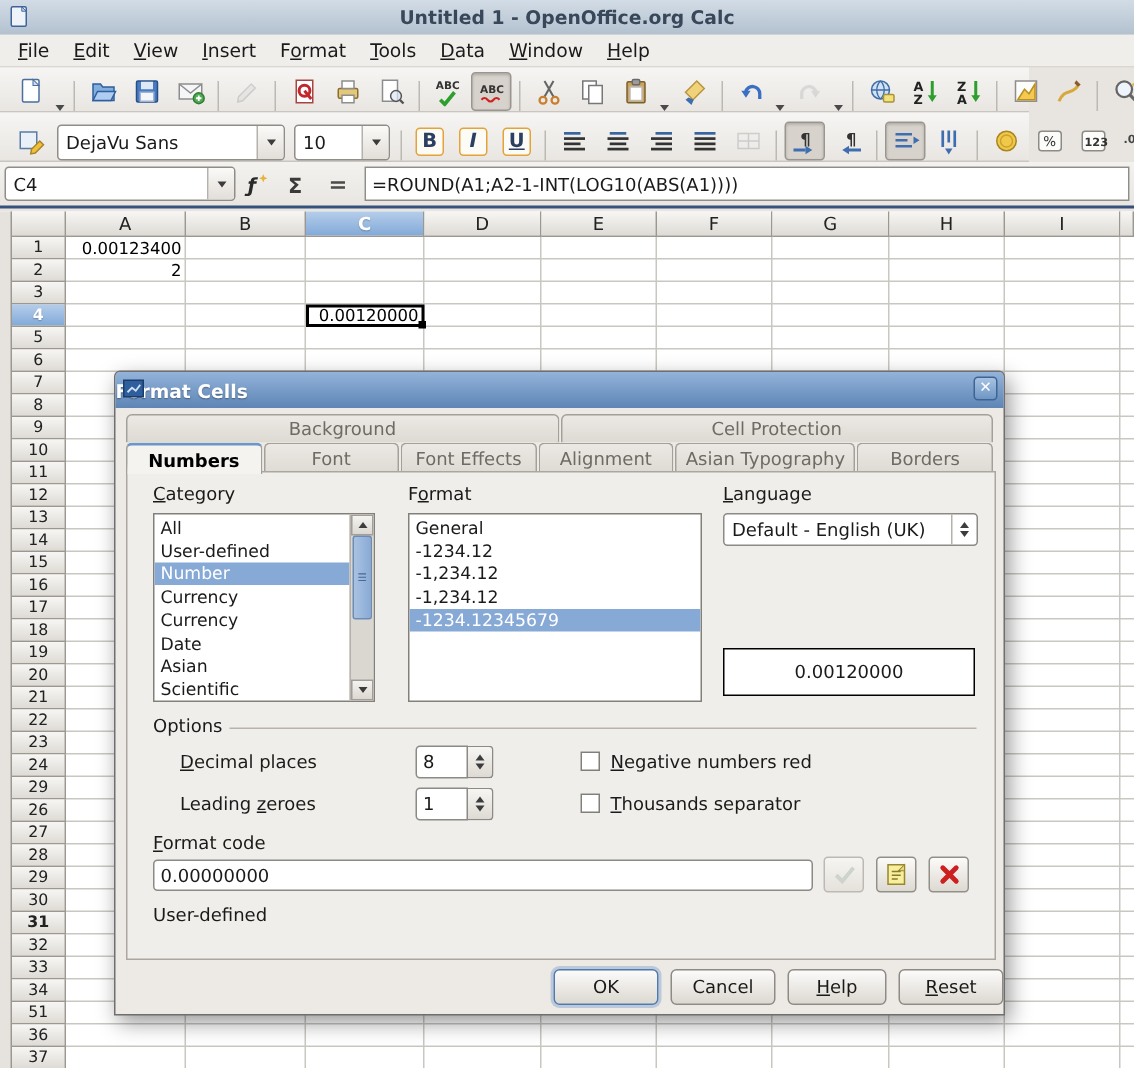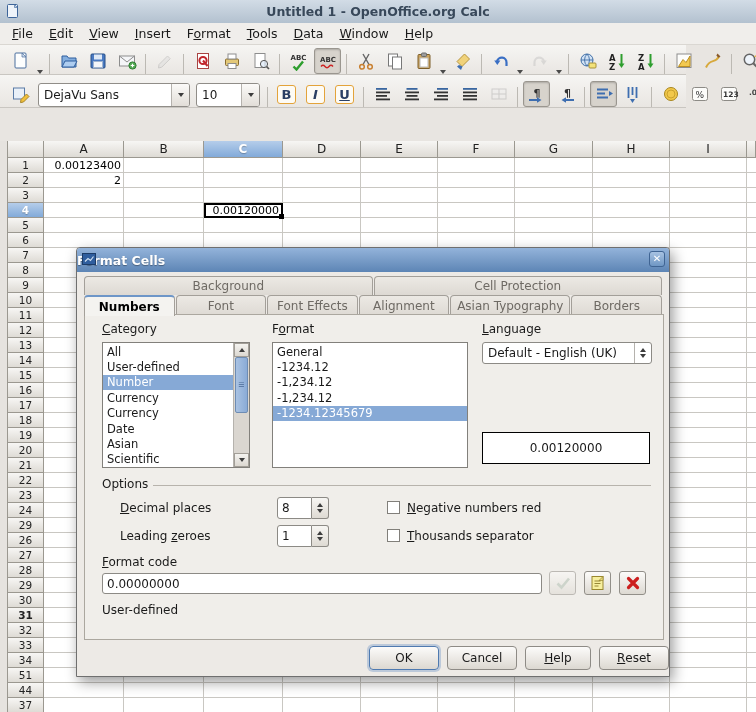--- a/index.html
+++ b/index.html
@@ -502,20 +502,45 @@
         <span>
           <svg class="ticon" viewBox="0 0 20 20" width="20" height="20">
             <text x="1" y="11" font-size="7.5" font-weight="bold" fill="#444">.00</text>
             <text x="12.5" y="11" font-size="7.5" font-weight="bold" fill="#b9b7b3">0</text>
             <path d="M12.8 14.5 h5 M15.3 12 v5" stroke="#2e9e2e" stroke-width="1.6"></path>
           </svg>
         </span>
       </div>
     </div>
 
+  <div class="formulabar">
+    <div class="namebox">
+      <span class="combotext">C4</span>
+      <span class="combobtn">
+        <span class="tri dn"></span>
+      </span>
+    </div>
+    <div class="fbtn">
+      <svg class="ticon" viewBox="0 0 20 20">
+        <text x="4" y="15" font-size="13" font-style="italic" font-weight="bold" fill="#2a2a2a">ƒ</text>
+        <path d="M14.5 3 l.8 2 2 .8 -2 .8 -.8 2 -.8-2 -2-.8 2-.8 z" fill="#e8b33c"></path>
+      </svg>
+    </div>
+    <div class="fbtn">
+      <svg class="ticon" viewBox="0 0 20 20">
+        <text x="4" y="15.5" font-size="14" font-weight="bold" fill="#3a3a3a">Σ</text>
+      </svg>
+    </div>
+    <div class="fbtn">
+      <svg class="ticon" viewBox="0 0 20 20">
+        <text x="4" y="15" font-size="15" font-weight="bold" fill="#4a4a4a">=</text>
+      </svg>
+    </div>
+    <div class="fminput">=ROUND(A1;A2-1-INT(LOG10(ABS(A1))))</div>
+  </div>
 
   <div id="sheet">
       <div class="gutter"></div>
       <div class="hdr" style="left: 8px; top: 0px; width: 36px; height: 17px;"></div>
       <div class="hdr" style="left: 44px; top: 0px; width: 80px; height: 17px;">A</div>
       <div class="hdr" style="left: 124px; top: 0px; width: 80px; height: 17px;">B</div>
       <div class="hdr sel" style="left: 204px; top: 0px; width: 79px; height: 17px;">C</div>
       <div class="hdr" style="left: 283px; top: 0px; width: 78px; height: 17px;">D</div>
       <div class="hdr" style="left: 361px; top: 0px; width: 77px; height: 17px;">E</div>
       <div class="hdr" style="left: 438px; top: 0px; width: 77px; height: 17px;">F</div>
@@ -551,21 +576,21 @@
       <div class="hdr rowhdr" style="left: 8px; top: 392px; width: 36px; height: 15px;">26</div>
       <div class="hdr rowhdr" style="left: 8px; top: 407px; width: 36px; height: 15px;">27</div>
       <div class="hdr rowhdr" style="left: 8px; top: 422px; width: 36px; height: 15px;">28</div>
       <div class="hdr rowhdr" style="left: 8px; top: 437px; width: 36px; height: 15px;">29</div>
       <div class="hdr rowhdr" style="left: 8px; top: 452px; width: 36px; height: 15px;">30</div>
       <div class="hdr rowhdr" style="left: 8px; top: 467px; width: 36px; height: 15px; font-weight: bold;">31</div>
       <div class="hdr rowhdr" style="left: 8px; top: 482px; width: 36px; height: 15px;">32</div>
       <div class="hdr rowhdr" style="left: 8px; top: 497px; width: 36px; height: 15px;">33</div>
       <div class="hdr rowhdr" style="left: 8px; top: 512px; width: 36px; height: 15px;">34</div>
       <div class="hdr rowhdr" style="left: 8px; top: 527px; width: 36px; height: 15px;">51</div>
-      <div class="hdr rowhdr" style="left: 8px; top: 542px; width: 36px; height: 15px;">44</div>
+      <div class="hdr rowhdr" style="left: 8px; top: 542px; width: 36px; height: 15px;">36</div>
       <div class="hdr rowhdr" style="left: 8px; top: 557px; width: 36px; height: 15px;">37</div>
       <div class="vline" style="left: 123px; top: 17px; width: 1px; height: 554px;"></div>
       <div class="vline" style="left: 203px; top: 17px; width: 1px; height: 554px;"></div>
       <div class="vline" style="left: 282px; top: 17px; width: 1px; height: 554px;"></div>
       <div class="vline" style="left: 360px; top: 17px; width: 1px; height: 554px;"></div>
       <div class="vline" style="left: 437px; top: 17px; width: 1px; height: 554px;"></div>
       <div class="vline" style="left: 514px; top: 17px; width: 1px; height: 554px;"></div>
       <div class="vline" style="left: 592px; top: 17px; width: 1px; height: 554px;"></div>
       <div class="vline" style="left: 669px; top: 17px; width: 1px; height: 554px;"></div>
       <div class="vline" style="left: 746px; top: 17px; width: 1px; height: 554px;"></div>

